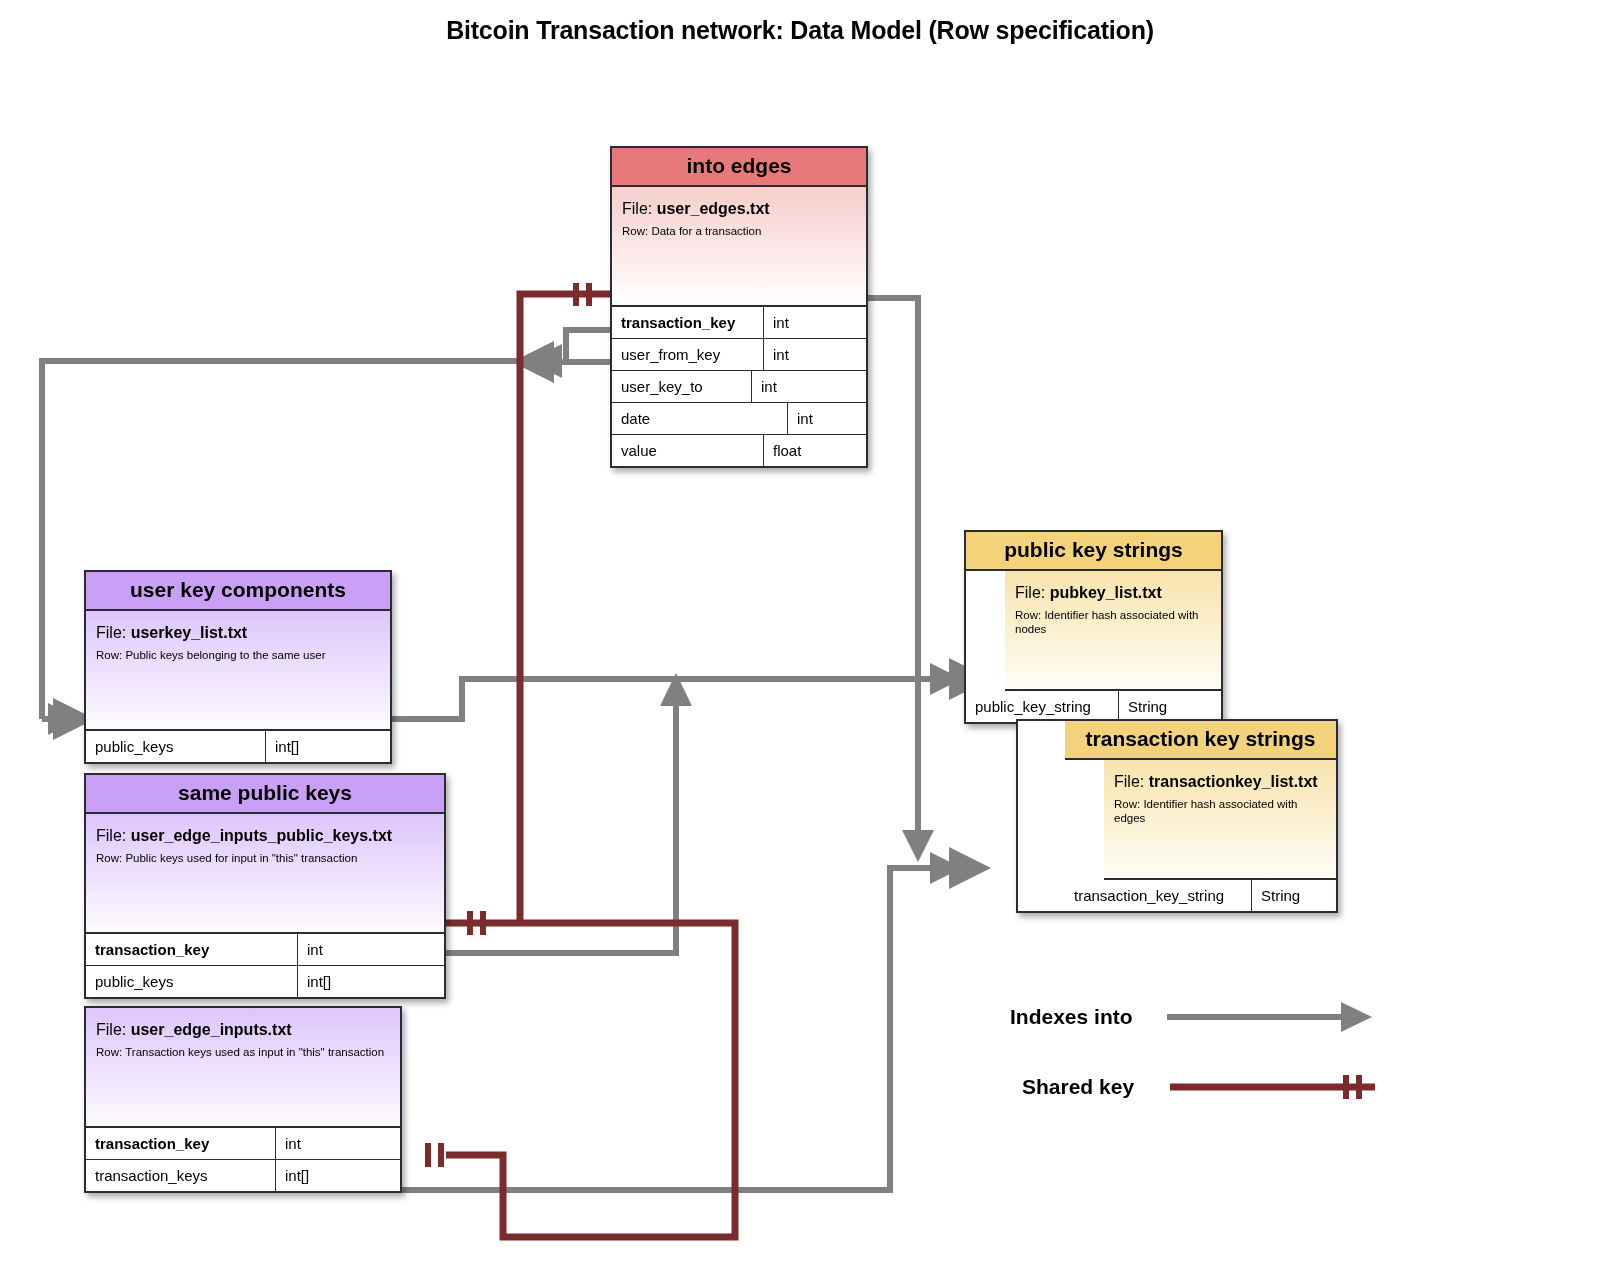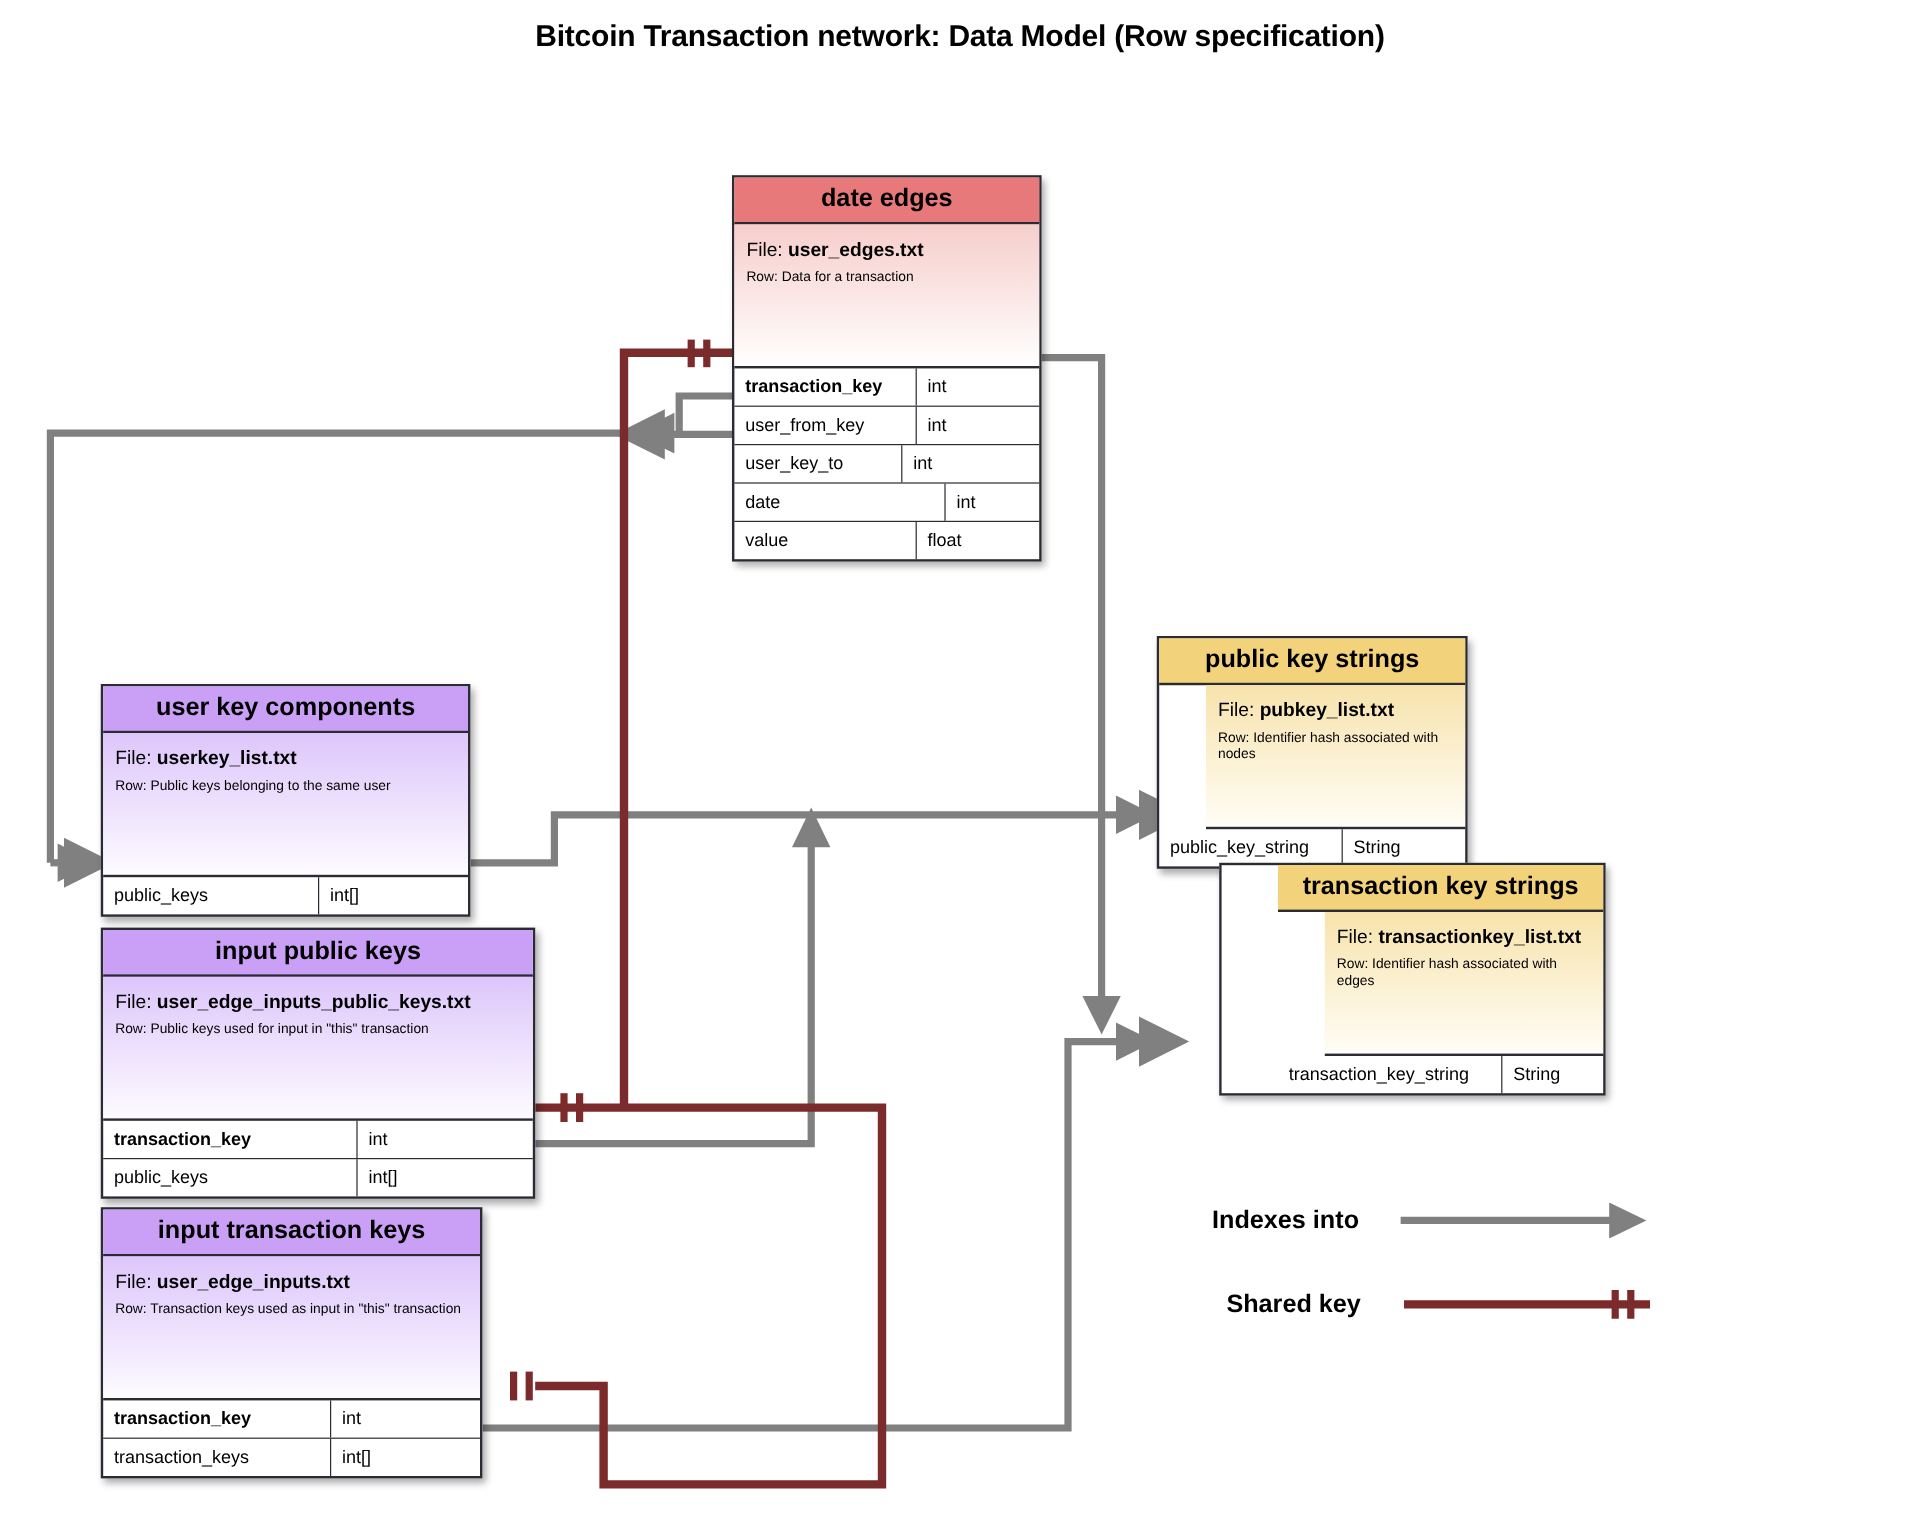--- a/index.html
+++ b/index.html
@@ -98,21 +98,21 @@
       <line x1="576" y1="283" x2="576" y2="306"></line>
       <line x1="589" y1="283" x2="589" y2="306"></line>
       <line x1="470" y1="911" x2="470" y2="935"></line>
       <line x1="483" y1="911" x2="483" y2="935"></line>
       <line x1="428" y1="1143" x2="428" y2="1167"></line>
       <line x1="441" y1="1143" x2="441" y2="1167"></line>
     </g>
   </svg>
 
   <div class="entity e-red" style="left:610px;top:146px;width:258px;">
-    <div class="ent-head">date edges</div>
+    <div class="ent-head">into edges</div>
     <div class="ent-meta" style="height:96px;">
       <div class="ent-file">
         <span>File:</span>
         <b>user_edges.txt</b>
       </div>
       <div class="ent-row-desc">
         <span>Row:</span>
         <span>Data for a transaction</span>
       </div>
     </div>
@@ -154,21 +154,21 @@
     </div>
     <div class="fields">
       <div class="frow">
         <div class="fname" style="width:180px;">public_keys</div>
         <div class="ftype">int[]</div>
       </div>
     </div>
   </div>
 
   <div class="entity e-purple" style="left:84px;top:773px;width:362px;">
-    <div class="ent-head">input public keys</div>
+    <div class="ent-head">same public keys</div>
     <div class="ent-meta" style="height:96px;">
       <div class="ent-file">
         <span>File:</span>
         <b>user_edge_inputs_public_keys.txt</b>
       </div>
       <div class="ent-row-desc">
         <span>Row:</span>
         <span>Public keys used for input in "this" transaction</span>
       </div>
     </div>
@@ -178,21 +178,20 @@
         <div class="ftype">int</div>
       </div>
       <div class="frow">
         <div class="fname" style="width:212px;">public_keys</div>
         <div class="ftype">int[]</div>
       </div>
     </div>
   </div>
 
   <div class="entity e-purple" style="left:84px;top:1006px;width:318px;">
-    <div class="ent-head">input transaction keys</div>
     <div class="ent-meta" style="height:96px;">
       <div class="ent-file">
         <span>File:</span>
         <b>user_edge_inputs.txt</b>
       </div>
       <div class="ent-row-desc">
         <span>Row:</span>
         <span>Transaction keys used as input in "this" transaction</span>
       </div>
     </div>

